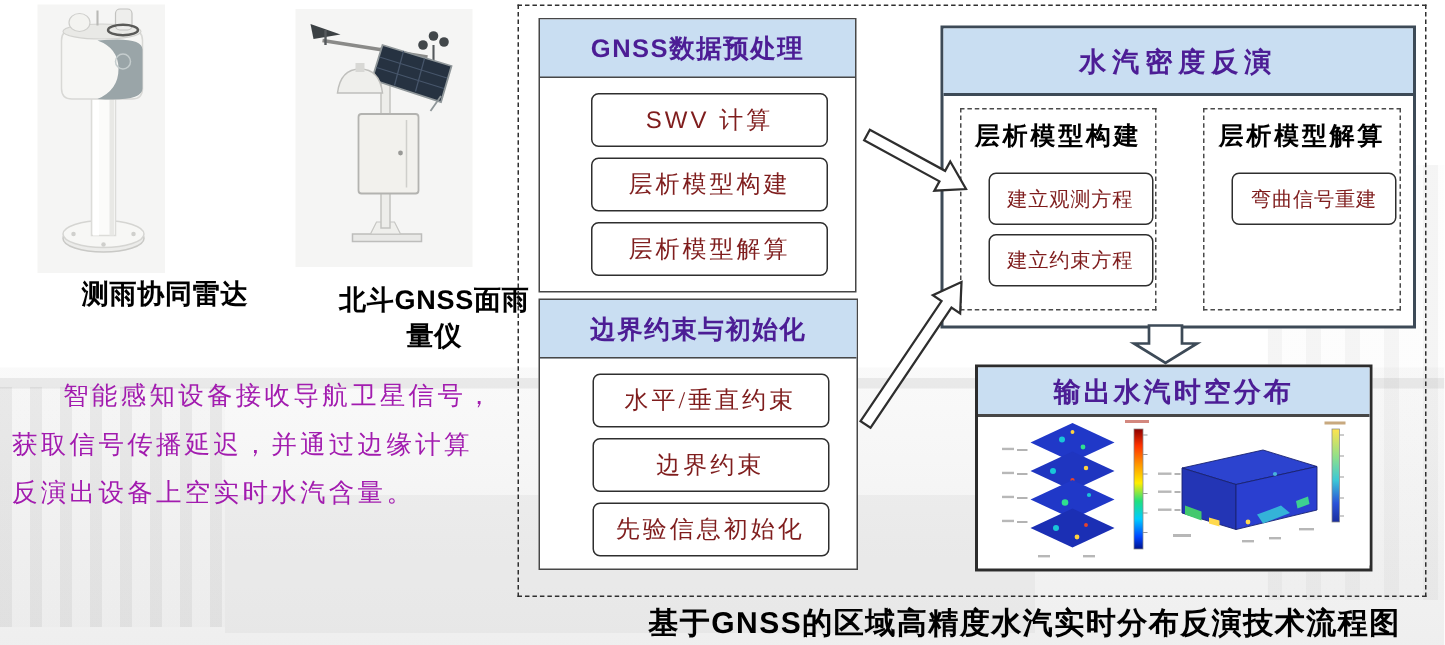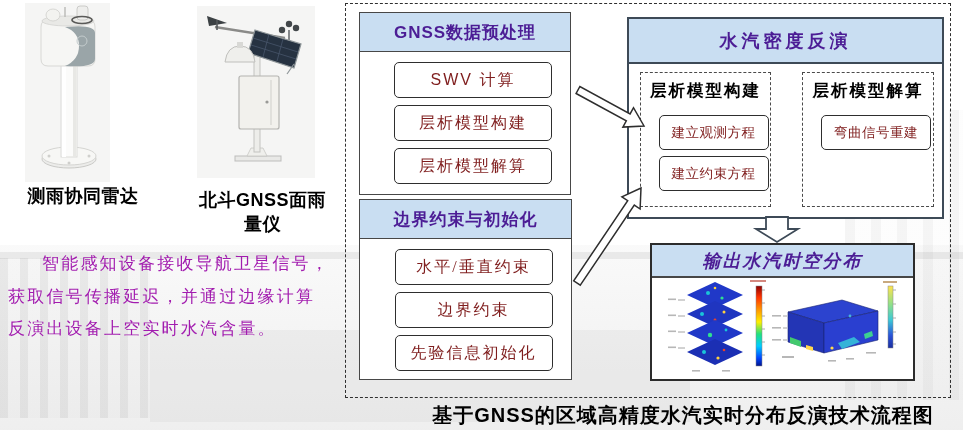--- a/index.html
+++ b/index.html
@@ -19,21 +19,21 @@
        background:repeating-linear-gradient(90deg,rgba(90,90,90,0.10) 0 8px,rgba(90,90,90,0.02) 8px 20px);}
   .wm3{left:845px;top:110px;width:118px;height:290px;
        background:repeating-linear-gradient(90deg,rgba(110,110,110,0.07) 0 10px,rgba(110,110,110,0.015) 10px 26px);}
   .wm4{left:150px;top:330px;width:540px;height:92px;background:rgba(130,130,130,0.07);}
   .wm5{left:0;top:252px;width:963px;height:7px;background:rgba(100,100,100,0.10);}
 
   
   .photo{background:#f5f5f4;}
   .photo-radar{left:25px;top:3px;width:85px;height:179px;}
   .photo-station{left:197px;top:6px;width:118px;height:172px;}
-  .device-label{font-weight:bold;font-size:18px;letter-spacing:0.5px;text-align:center;color:#000;}
+  .device-label{font-weight:bold;font-size:18px;letter-spacing:0.5px;text-align:center;color:#000;margin-left:27px;}
   .label-radar{left:22px;top:184px;width:122px;}
   .label-station{left:190px;top:188px;width:145px;}
   .description{left:8px;top:248px;width:332px;font-size:17px;letter-spacing:2.2px;line-height:32.5px;color:#a21caf;}
   .description .line.indent{text-indent:2em;}
 
   
   .flow-outline{left:345px;top:3px;width:604px;height:393px;border:1.6px dashed #2f2f2f;}
 
   
   .fbox{background:#ffffff;border:1.5px solid #474747;}
@@ -55,21 +55,21 @@
   .box3 .fbox-header{height:43px;font-size:18px;letter-spacing:4px;border-bottom-width:2px;border-color:#3d4a57;}
   .sub-dashed{position:absolute;border:1.5px dashed #4a4a4a;width:129px;height:133px;top:53px;
     display:flex;flex-direction:column;align-items:center;}
   .sub-left{left:11px;}
   .sub-right{left:173px;width:130px;}
   .sub-title{height:36px;display:flex;align-items:center;justify-content:center;
     font-weight:bold;font-size:16.5px;letter-spacing:2px;color:#000;}
   .sub-dashed .flow-item{width:108px;height:33px;font-size:13.5px;letter-spacing:0.5px;margin-top:6px;}
 
   .box4{left:650px;top:243px;width:261px;height:134px;border-width:2.3px;border-color:#2c2c2c;}
-  .box4 .fbox-header{height:31px;font-size:18px;letter-spacing:2px;border-bottom-width:2px;font-style:italic;}
+  .box4 .fbox-header{height:31px;font-size:18px;letter-spacing:2px;border-bottom-width:2px;}
   .output-body{position:relative;width:100%;height:99px;background:#fff;}
 
   .caption{left:380px;top:402px;width:606px;text-align:center;
     font-weight:bold;font-size:20px;letter-spacing:1px;color:#000;}
 
   svg{display:block;}
   .arrows{left:0;top:0;pointer-events:none;}
 </style>
 </head>
 <body>

